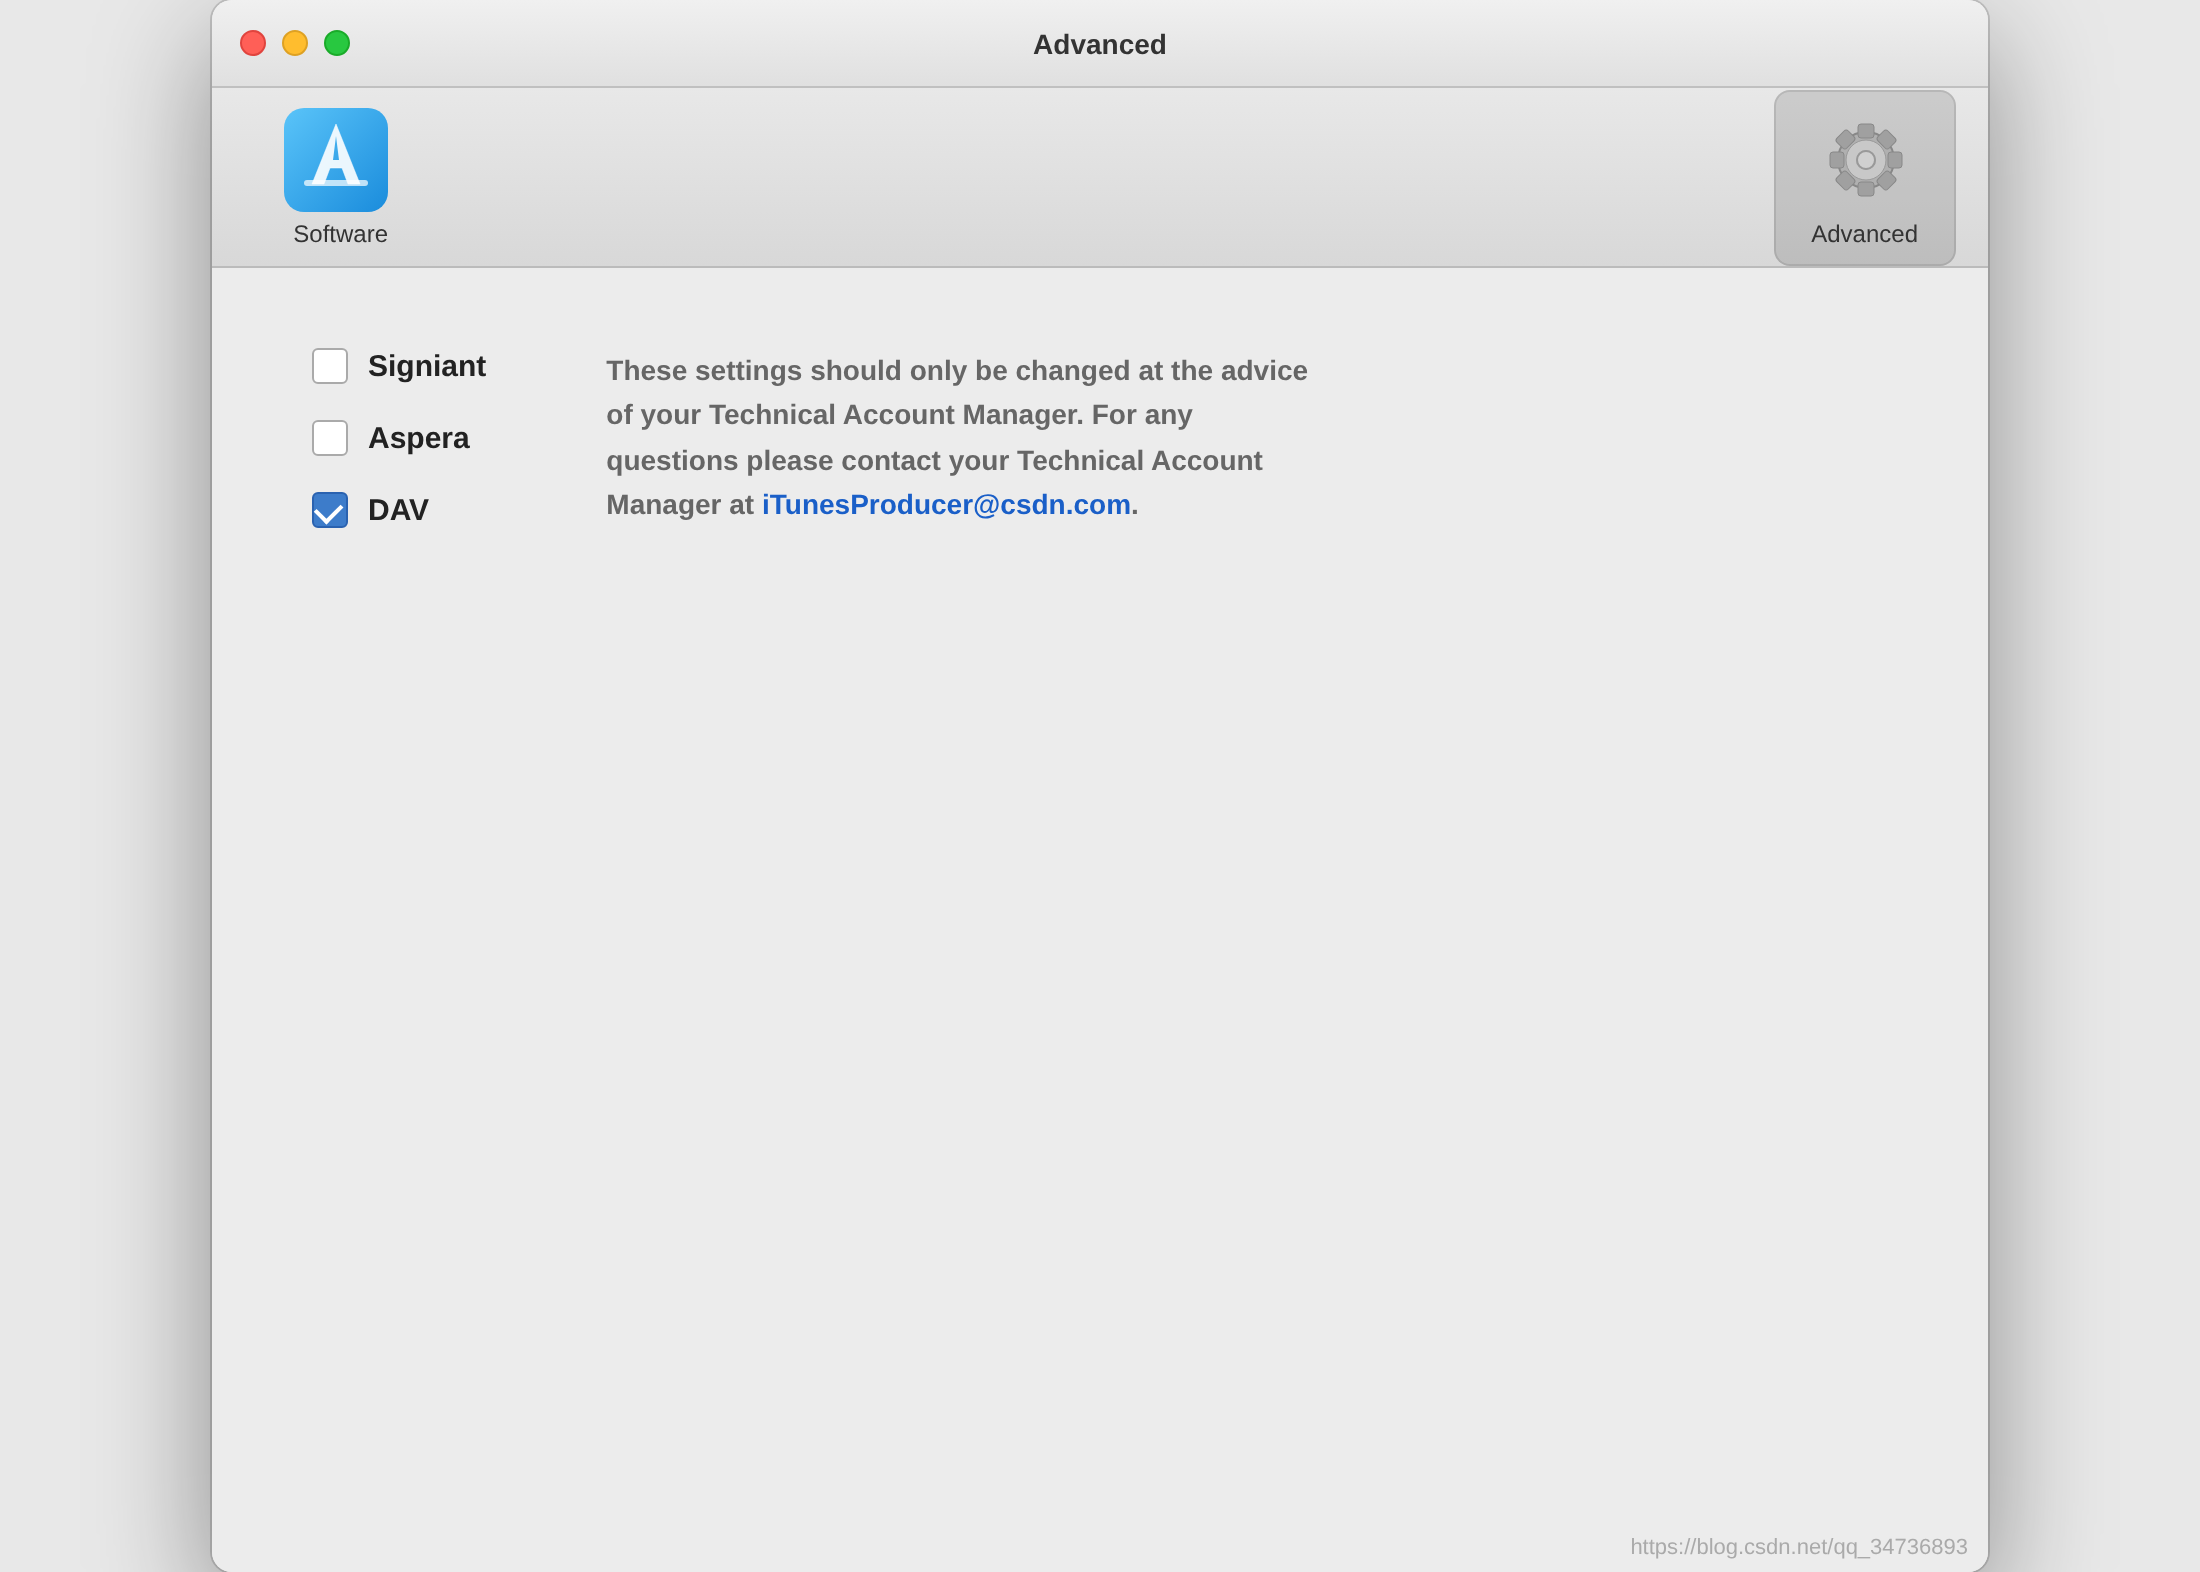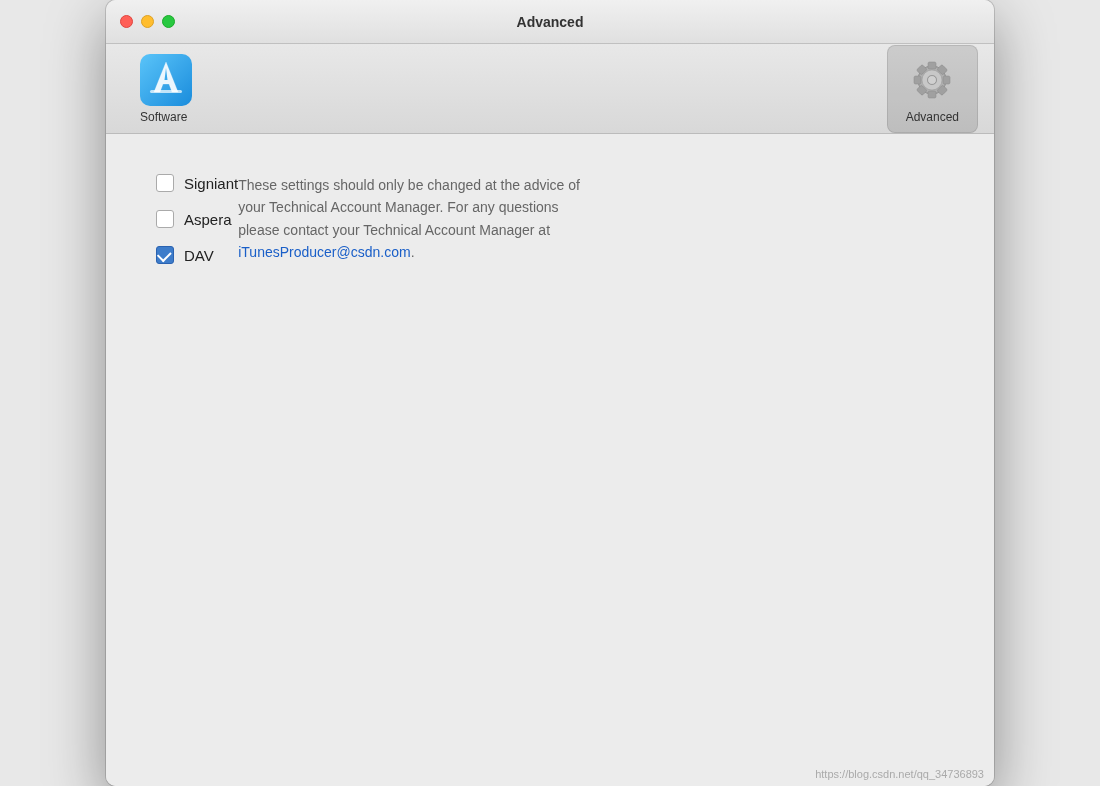--- a/index.html
+++ b/index.html
@@ -72,21 +72,21 @@
       align-items: center;
       padding: 10px 16px;
       gap: 10px;
       flex-shrink: 0;
       height: 90px;
     }
 
     .toolbar-item {
       display: flex;
       flex-direction: column;
-      align-items: flex-start;
+      align-items: flex-end;
       justify-content: center;
       padding: 8px 18px;
       border-radius: 8px;
       cursor: pointer;
       min-width: 90px;
     }
 
     .toolbar-item.active {
       background: rgba(0,0,0,0.12);
       border: 1px solid rgba(0,0,0,0.1);
@@ -121,21 +121,23 @@
 
     .section-title {
       font-size: 16px;
       font-weight: 700;
       color: #222;
       margin-bottom: 24px;
     }
 
     .content-layout {
       display: flex;
+      gap: 60px;
       align-items: flex-start;
+      font-weight: bold;
     }
 
     .checkboxes-col {
       display: flex;
       flex-direction: column;
       gap: 18px;
     }
 
     .checkbox-row {
       display: flex;

